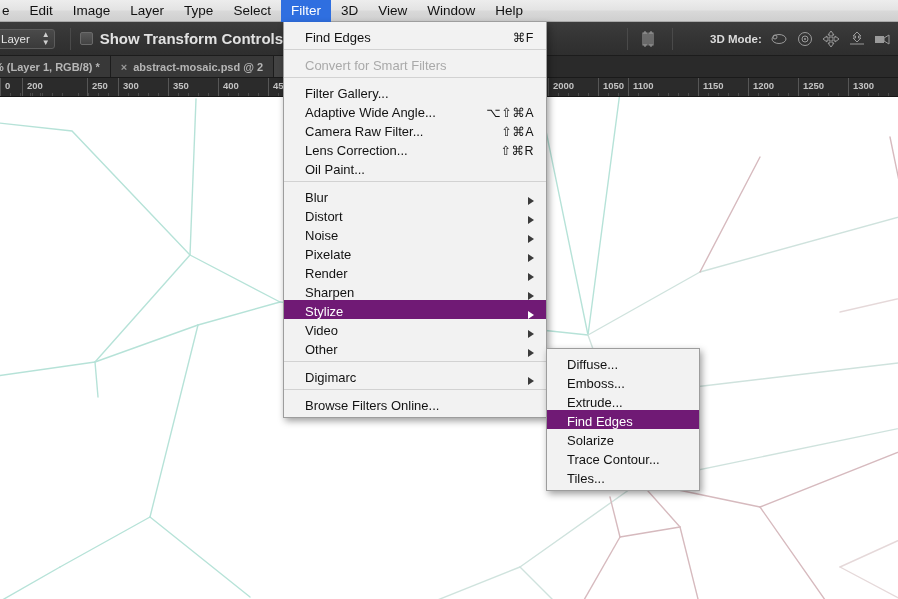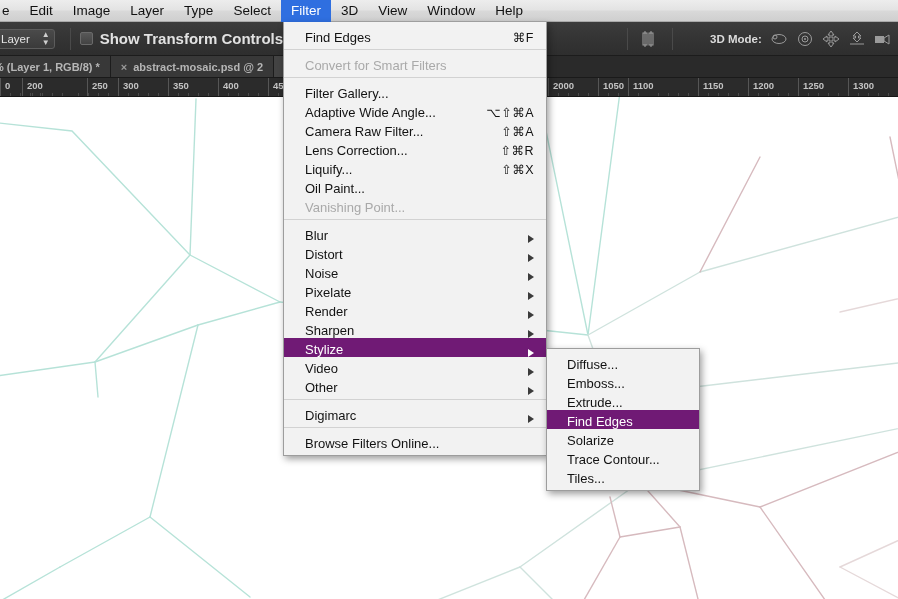--- a/index.html
+++ b/index.html
@@ -423,28 +423,21 @@
       </div>
       <div class="mi">
         <span>Camera Raw Filter...</span>
         <span class="shortcut">⇧⌘A</span>
       </div>
       <div class="mi">
         <span>Lens Correction...</span>
         <span class="shortcut">⇧⌘R</span>
       </div>
       <div class="mi">
-        <span>Liquify...</span>
-        <span class="shortcut">⇧⌘X</span>
-      </div>
-      <div class="mi">
         <span>Oil Paint...</span>
-      </div>
-      <div class="mi disabled">
-        <span>Vanishing Point...</span>
       </div>
       <div class="sep"></div>
       <div class="mi">
         <span>Blur</span>
         <span class="submenu-arrow"></span>
       </div>
       <div class="mi">
         <span>Distort</span>
         <span class="submenu-arrow"></span>
       </div>

